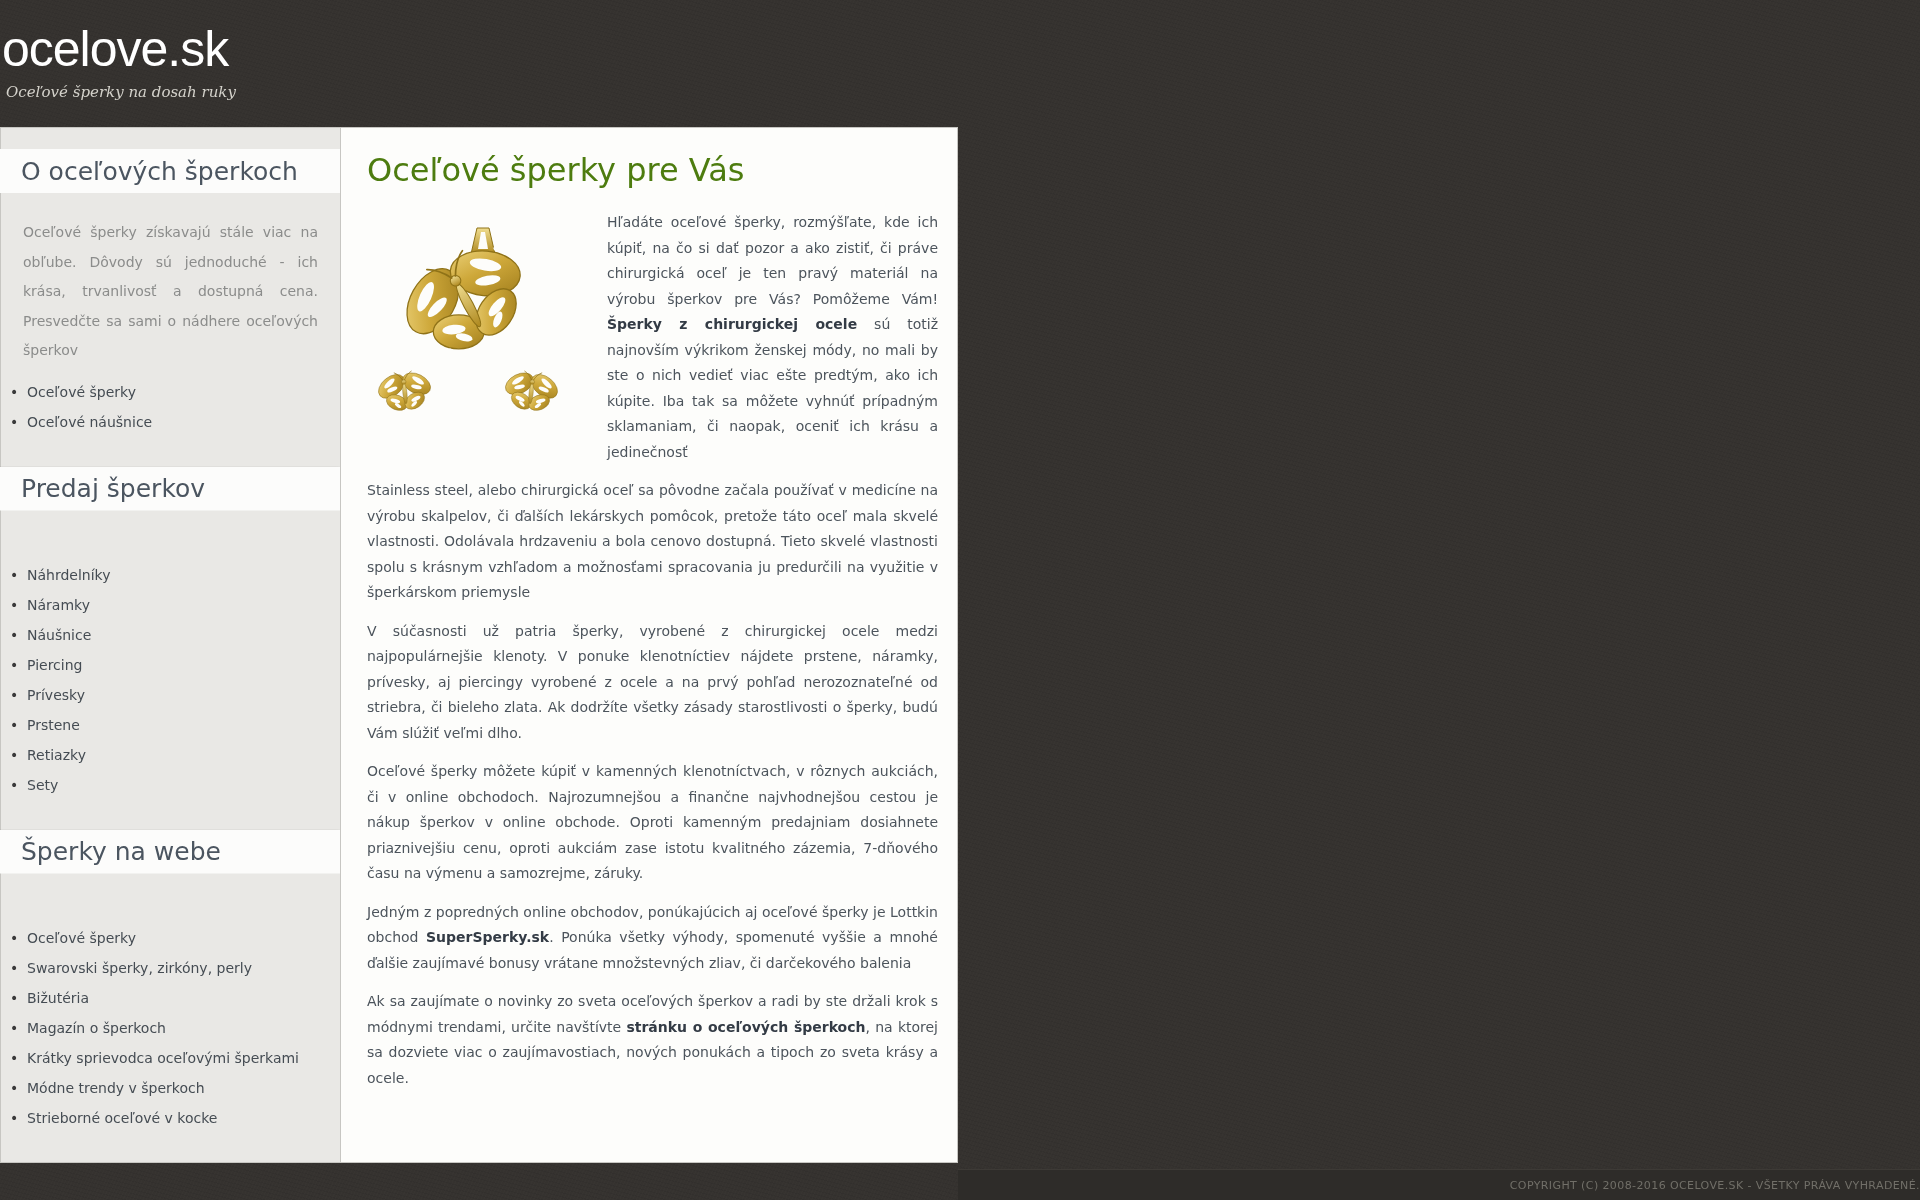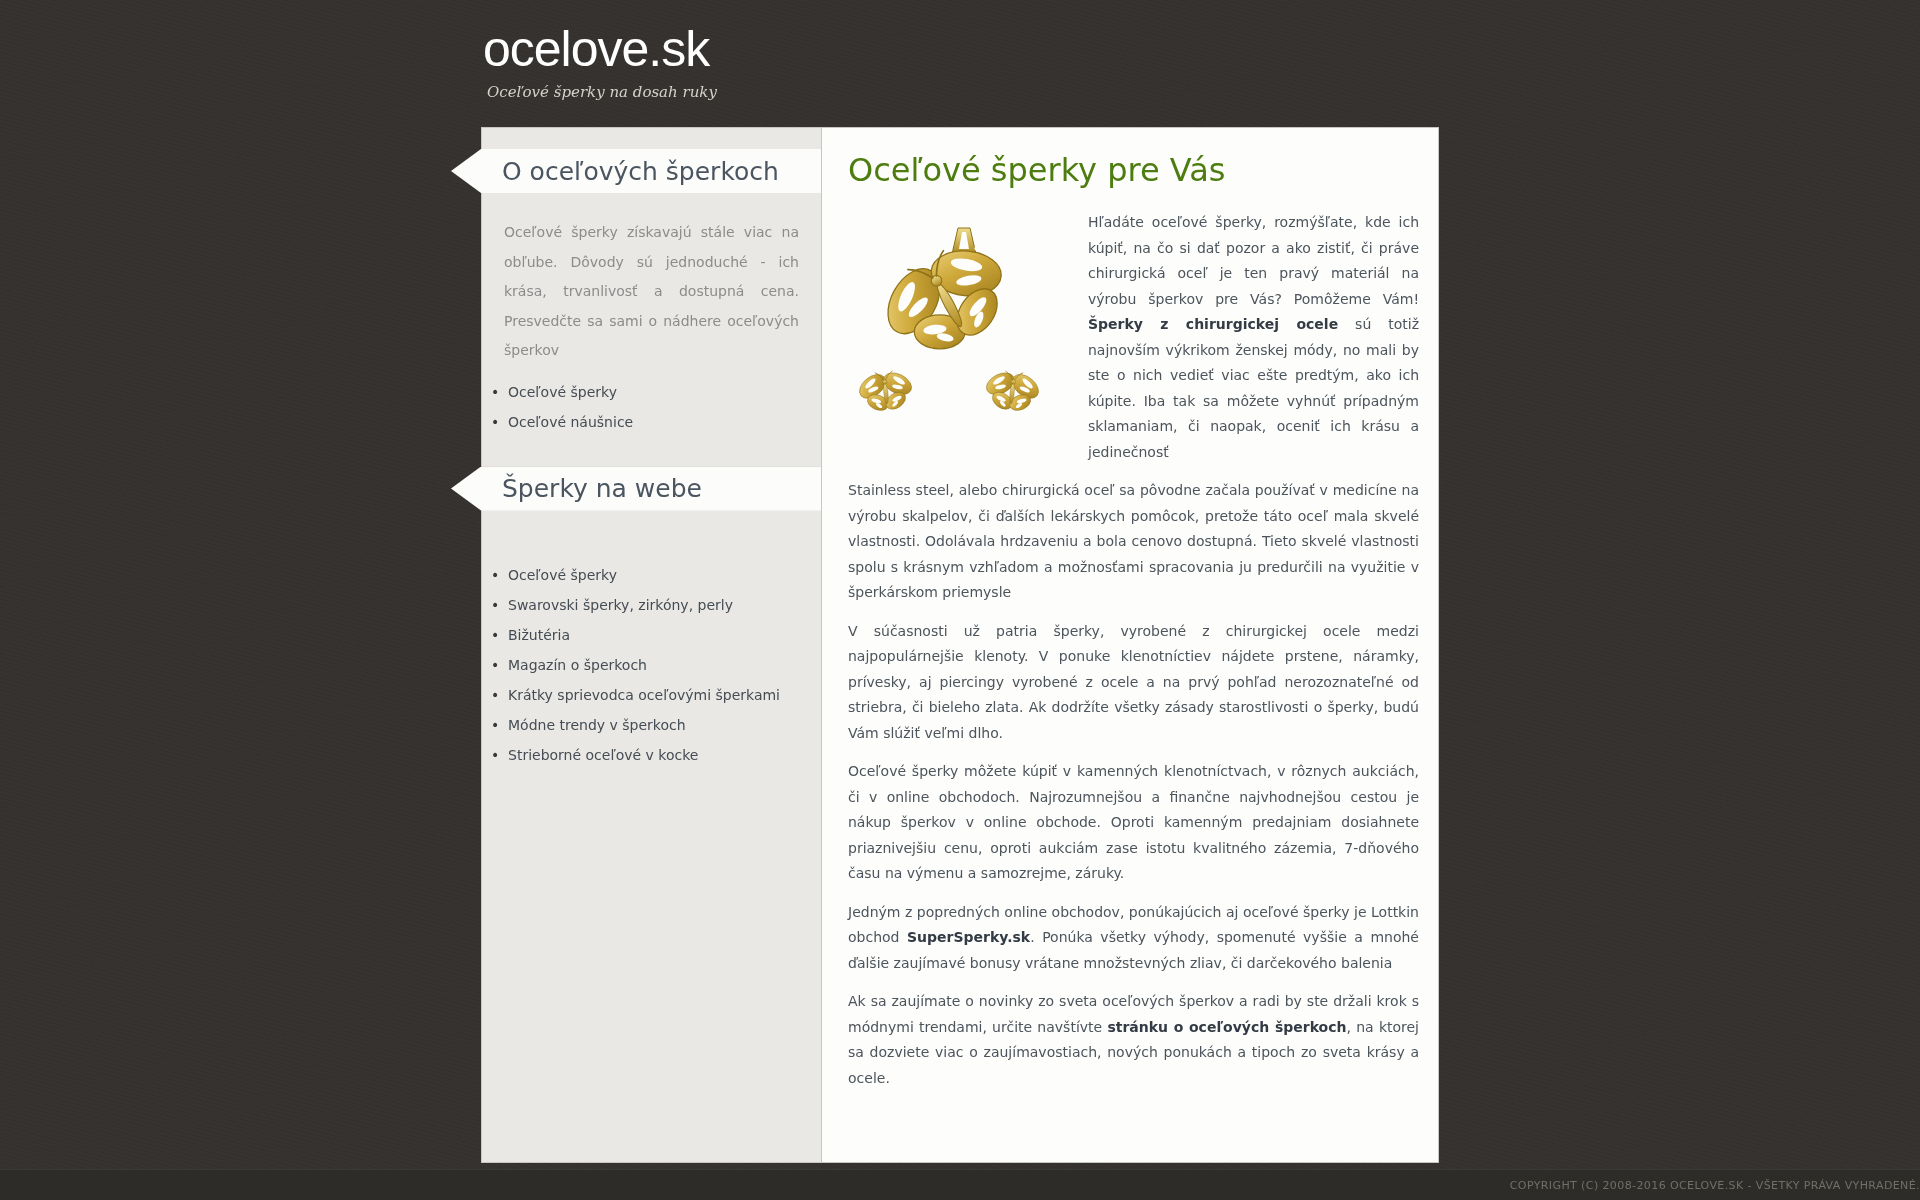--- a/index.html
+++ b/index.html
@@ -1,21 +1,21 @@
 <!DOCTYPE html>
 <html lang="sk"><head>
 <meta charset="utf-8">
 <style>
   * { box-sizing: border-box; }
   html,body { margin:0; padding:0; }
   body { background:#35322f; }
 
   .viewport{
     width:1920px; height:1200px; overflow:hidden;
-    display:flex; flex-direction:column;
+    display:flex; flex-direction:row;
     background:
       repeating-linear-gradient(115deg, rgba(255,255,255,.013) 0 1px, transparent 1px 3px),
       repeating-linear-gradient(15deg, rgba(0,0,0,.05) 0 1px, transparent 1px 4px),
       #35322f;
     font-family:"DejaVu Sans", sans-serif;
   }
 
   .container{ width:958px; margin:0 auto; }
 
   
@@ -106,20 +106,35 @@
           <div class="ribbon">
             <h2>O oceľových šperkoch</h2>
           </div>
           <p class="sb-intro">Oceľové šperky získavajú stále viac na obľube. Dôvody sú jednoduché - ich krása, trvanlivosť a dostupná cena. Presvedčte sa sami o nádhere oceľových šperkov</p>
           <ul class="sb-list after-text">
               <li>Oceľové šperky</li>
               <li>Oceľové náušnice</li>
             </ul>
         </section>
 
+        <section>
+          <div class="ribbon">
+            <h2>Predaj šperkov</h2>
+          </div>
+          <ul class="sb-list">
+              <li>Náhrdelníky</li>
+              <li>Náramky</li>
+              <li>Náušnice</li>
+              <li>Piercing</li>
+              <li>Prívesky</li>
+              <li>Prstene</li>
+              <li>Retiazky</li>
+              <li>Sety</li>
+            </ul>
+        </section>
 
         <section>
           <div class="ribbon">
             <h2>Šperky na webe</h2>
           </div>
           <ul class="sb-list">
               <li>Oceľové šperky</li>
               <li>Swarovski šperky, zirkóny, perly</li>
               <li>Bižutéria</li>
               <li>Magazín o šperkoch</li>

